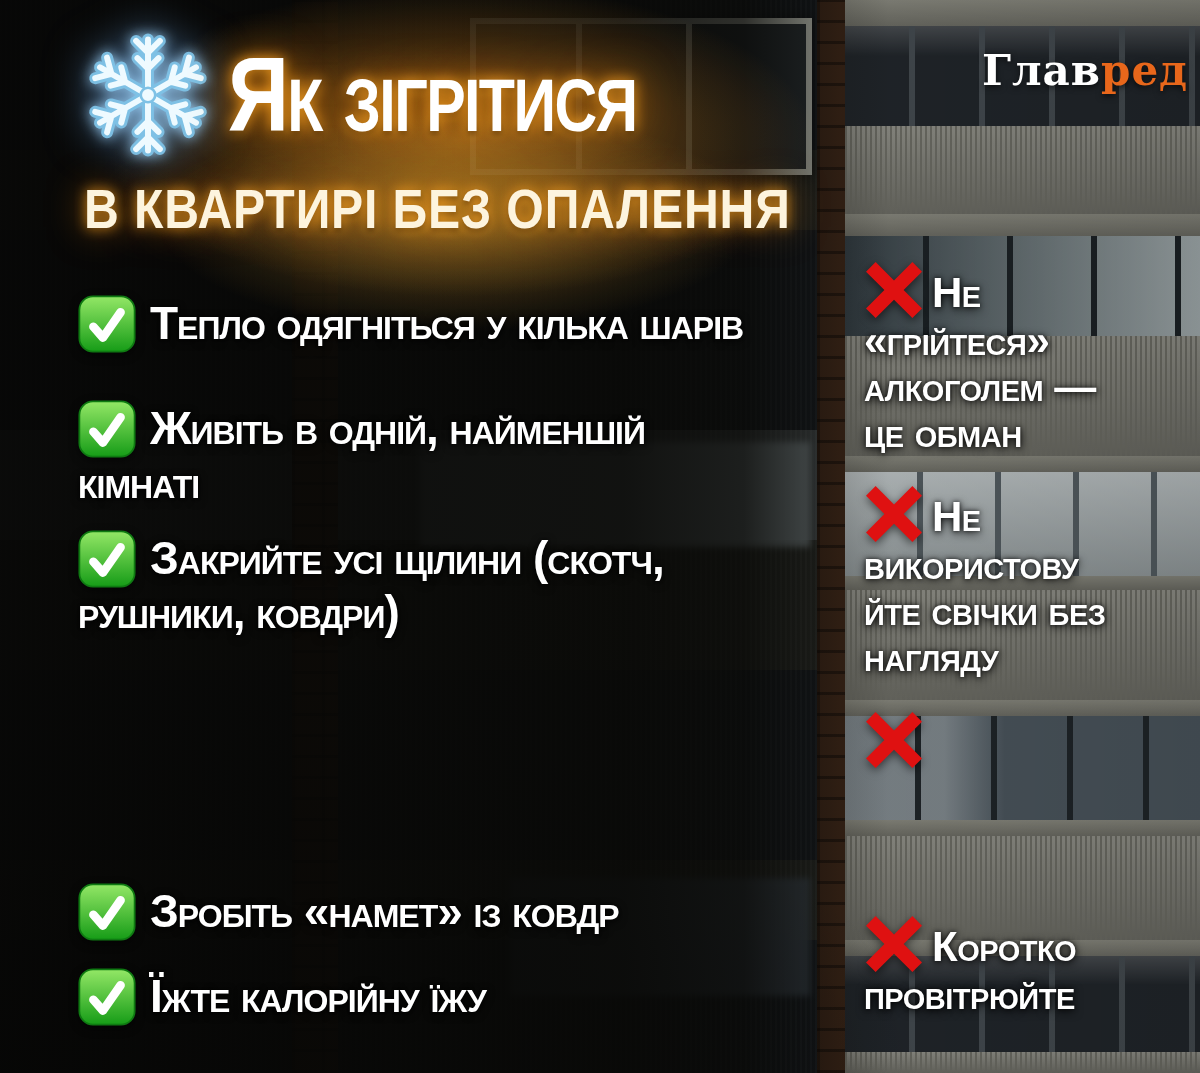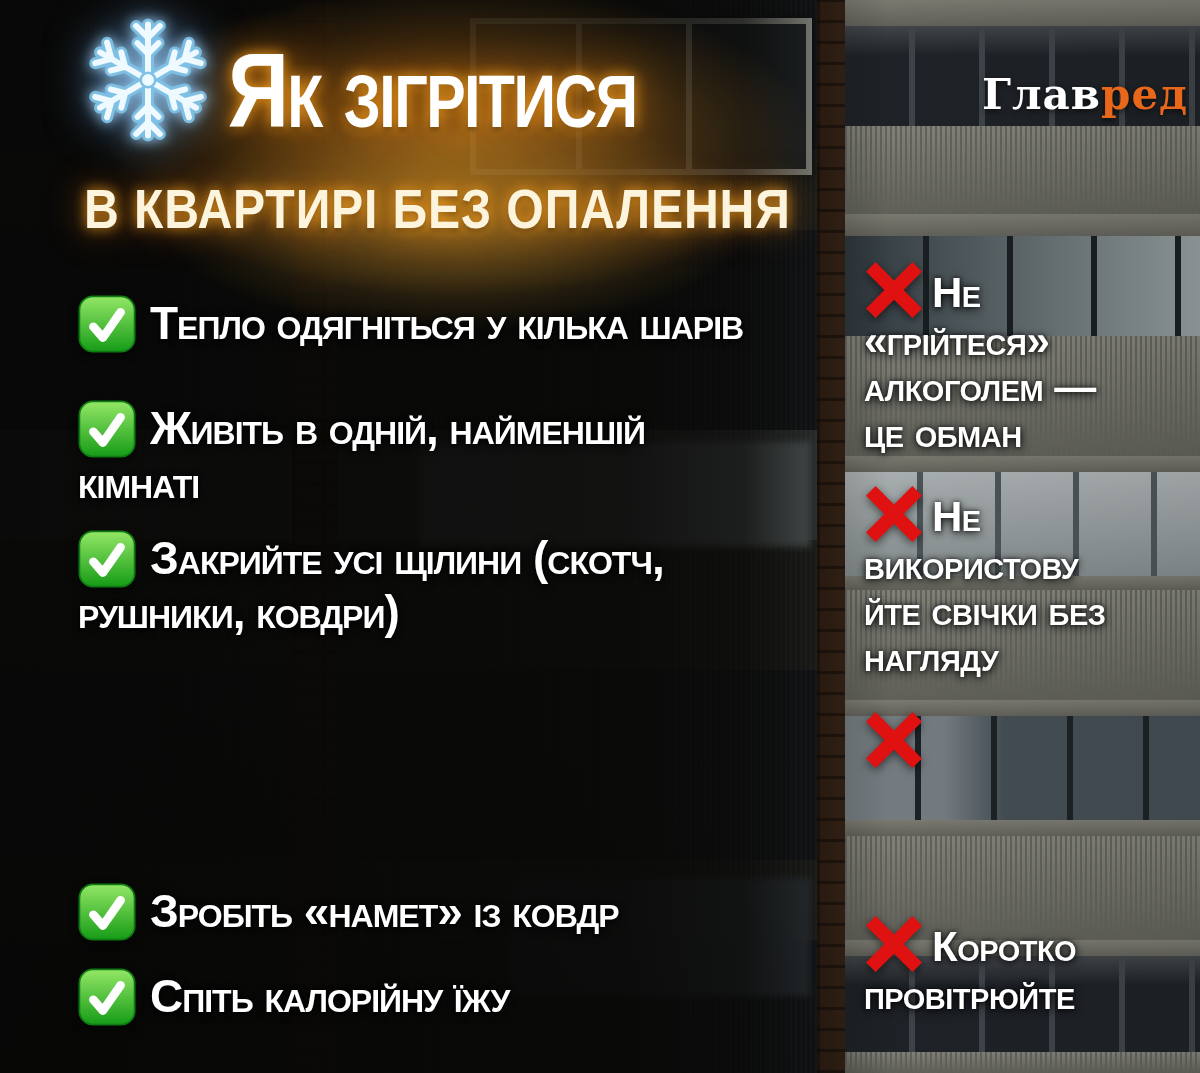--- a/index.html
+++ b/index.html
@@ -32,23 +32,23 @@
   .glow{position:absolute;pointer-events:none;mix-blend-mode:screen;}
   .glow1{left:-60px;top:-90px;width:1040px;height:460px;
          background:radial-gradient(50% 50% at 50% 50%,rgba(255,152,22,.52) 0,rgba(255,152,22,0) 68%);}
   .glow2{left:30px;top:60px;width:850px;height:320px;
          background:radial-gradient(50% 50% at 50% 50%,rgba(255,177,46,.38) 0,rgba(255,177,46,0) 70%);}
 
   
   .sc{font-variant-caps:small-caps;}
   .logo{position:absolute;left:982px;top:46px;font-family:"DejaVu Serif",serif;
         font-weight:800;font-size:42px;letter-spacing:1px;color:#fff;
-        text-shadow:0 2px 6px rgba(0,0,0,.7);margin-top:24px;}
+        text-shadow:0 2px 6px rgba(0,0,0,.7);}
   .logo .or{color:#e8671b;}
-  .hdr{position:absolute;left:82px;top:14px;display:flex;align-items:flex-end;gap:14px;}
+  .hdr{position:absolute;left:82px;top:29px;display:flex;align-items:center;gap:14px;}
   .snow{width:132px;height:132px;flex:0 0 auto;
         filter:drop-shadow(0 0 7px rgba(160,215,255,.95)) drop-shadow(0 0 22px rgba(120,185,255,.55));}
   .title{font-weight:700;font-size:106px;line-height:1.05;color:#fff;letter-spacing:-2px;
          transform:scaleX(.8);transform-origin:0 50%;white-space:nowrap;
          text-shadow:0 0 16px rgba(255,165,35,.95),0 0 46px rgba(255,140,10,.7),0 3px 6px rgba(0,0,0,.55);}
   .subtitle{position:absolute;left:84px;top:176px;font-weight:700;font-size:56px;letter-spacing:1px;
          color:#fdf4de;transform:scaleX(.86);transform-origin:0 50%;white-space:nowrap;
          text-shadow:0 0 14px rgba(255,165,35,.9),0 0 40px rgba(255,140,10,.6),0 3px 6px rgba(0,0,0,.55);}
 
   .do-item{position:absolute;left:78px;width:775px;font-weight:700;font-size:46px;
@@ -196,21 +196,21 @@
   <div class="do-item sc" style="top:883px">
     <svg class="chk" viewBox="0 0 64 64">
         <rect x="1.5" y="1.5" width="61" height="61" rx="15" fill="url(#gchk)" stroke="#0f7a12" stroke-width="2"></rect>
         <path d="M17 35 L27.5 47 L47 19" fill="none" stroke="#fff" stroke-width="9.5" stroke-linecap="round" stroke-linejoin="round"></path>
       </svg><span class="txt">Зробіть «намет» із ковдр</span>
   </div>
   <div class="do-item sc" style="top:968px">
     <svg class="chk" viewBox="0 0 64 64">
         <rect x="1.5" y="1.5" width="61" height="61" rx="15" fill="url(#gchk)" stroke="#0f7a12" stroke-width="2"></rect>
         <path d="M17 35 L27.5 47 L47 19" fill="none" stroke="#fff" stroke-width="9.5" stroke-linecap="round" stroke-linejoin="round"></path>
-      </svg><span class="txt">Спіть калорійну їжу</span>
+      </svg><span class="txt">Їжте калорійну їжу</span>
   </div>
 
   <div class="dont-item sc" style="top:262px">
     <svg class="crx" viewBox="0 0 64 64">
         <path d="M11 0 L32 21 L53 0 L64 11 L43 32 L64 53 L53 64 L32 43 L11 64 L0 53 L21 32 L0 11 Z" fill="#df1111"></path>
       </svg><span class="txt">Не
 «грійтеся»
 алкоголем —
 це обман</span>
   </div>

